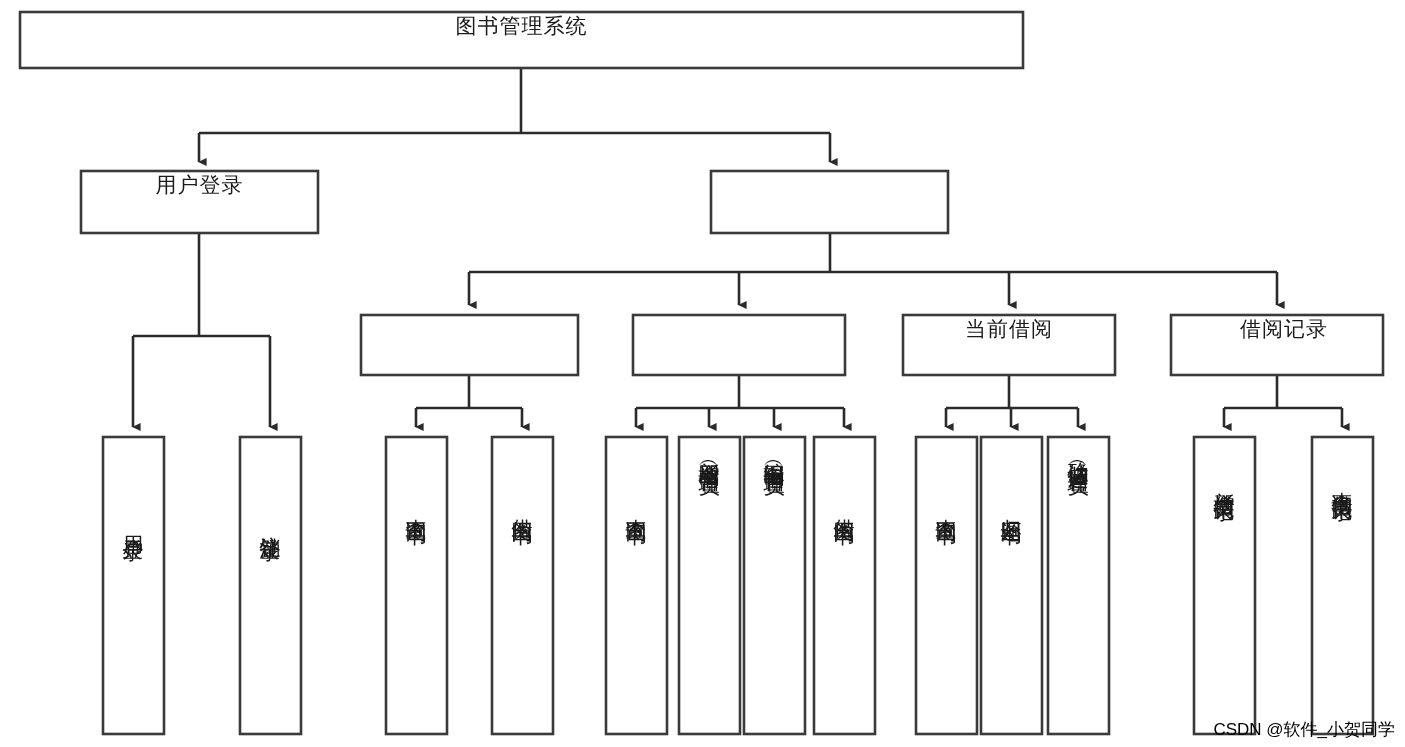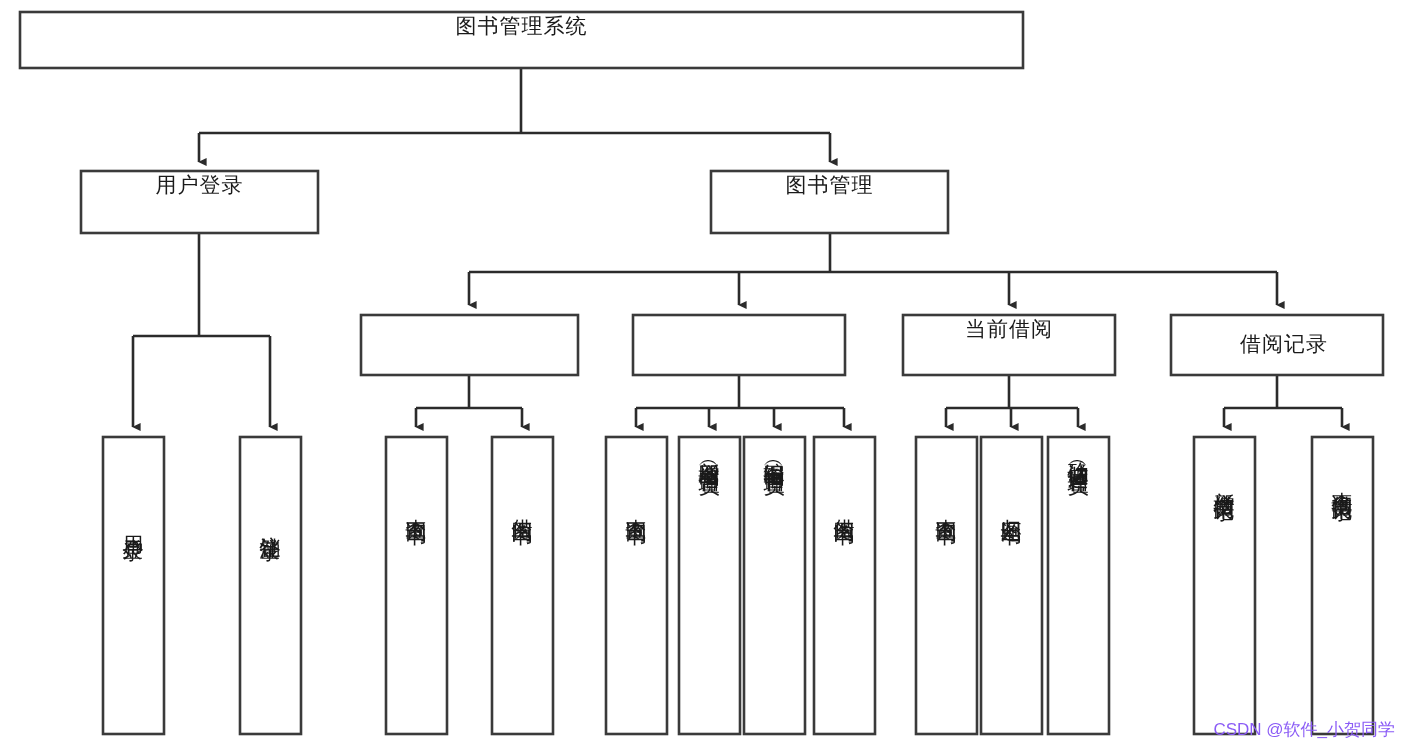--- a/index.html
+++ b/index.html
@@ -62,21 +62,21 @@
     stroke: #2b2b2b;
     stroke-width: 2.6;
     fill: none;
   }
   .watermark {
     position: absolute;
     right: 10px;
     bottom: 6px;
     font-family: "Liberation Sans", "DejaVu Sans", sans-serif;
     font-size: 17px;
-    color: #8b5cf6;
+    color: #000000;
     white-space: nowrap;
     pointer-events: none;
   }
 </style>
 </head>
 <body>
 
 <div id="diagram-root">
 
   <svg class="flow" viewBox="0 0 1405 747">
@@ -163,28 +163,25 @@
     </g>
   </svg>
 
   <div class="hlabel-wrap" style="left:20px; top:12px; width:1003px; height:56px;">
     <span class="hlabel-text">图书管理系统</span>
   </div>
 
   <div class="hlabel-wrap" style="left:81px; top:171px; width:237px; height:62px;">
     <span class="hlabel-text">用户登录</span>
   </div>
-  <div class="hlabel-wrap" style="left:711px; top:171px; width:237px; height:62px;">
-    <span class="hlabel-text">图书管理</span>
-  </div>
 
   <div class="hlabel-wrap" style="left:903px; top:315px; width:212px; height:60px;">
     <span class="hlabel-text">当前借阅</span>
   </div>
-  <div class="hlabel-wrap" style="left:1171px; top:315px; width:226px; height:60px;margin-top:15px;">
+  <div class="hlabel-wrap" style="left:1171px; top:315px; width:226px; height:60px;">
     <span class="hlabel-text">借阅记录</span>
   </div>
 
   <div class="vlabel-wrap" style="left:103px; top:437px; width:61px; height:297px; padding-top:82px;">
     <span class="vlabel-text">用户登录</span>
   </div>
   <div class="vlabel-wrap" style="left:240px; top:437px; width:61px; height:297px; padding-top:82px;">
     <span class="vlabel-text">注销登录</span>
   </div>
 

